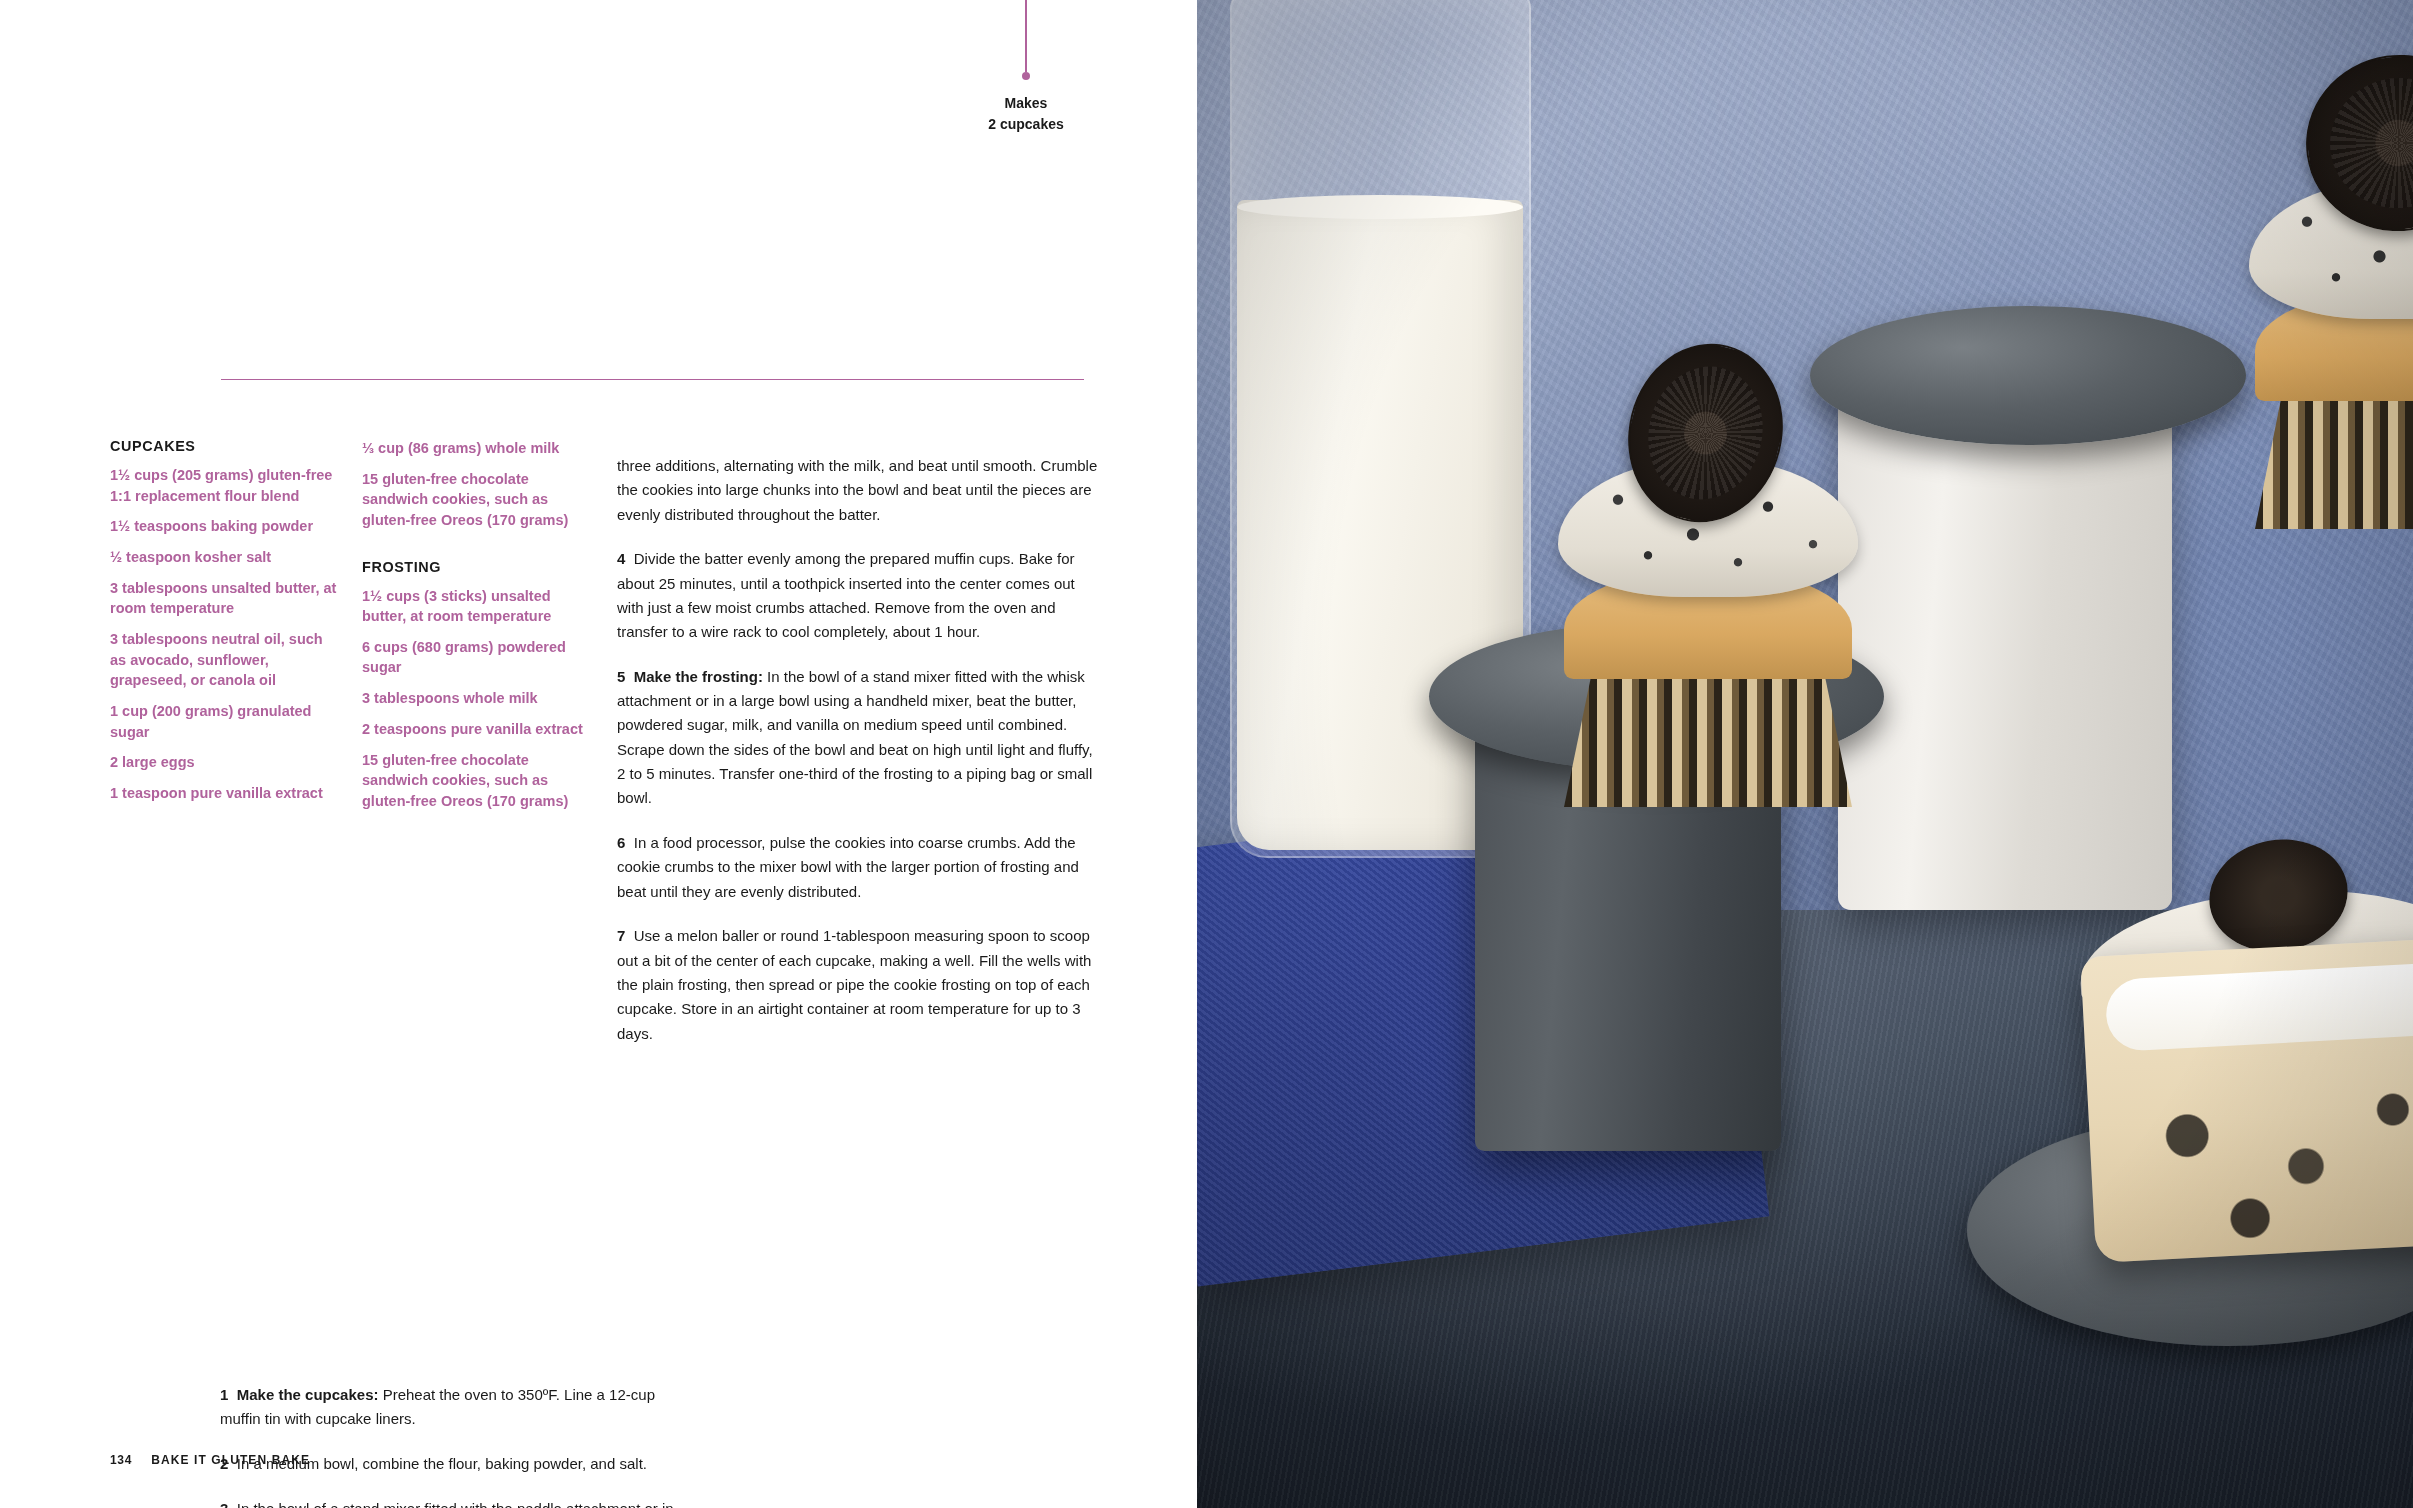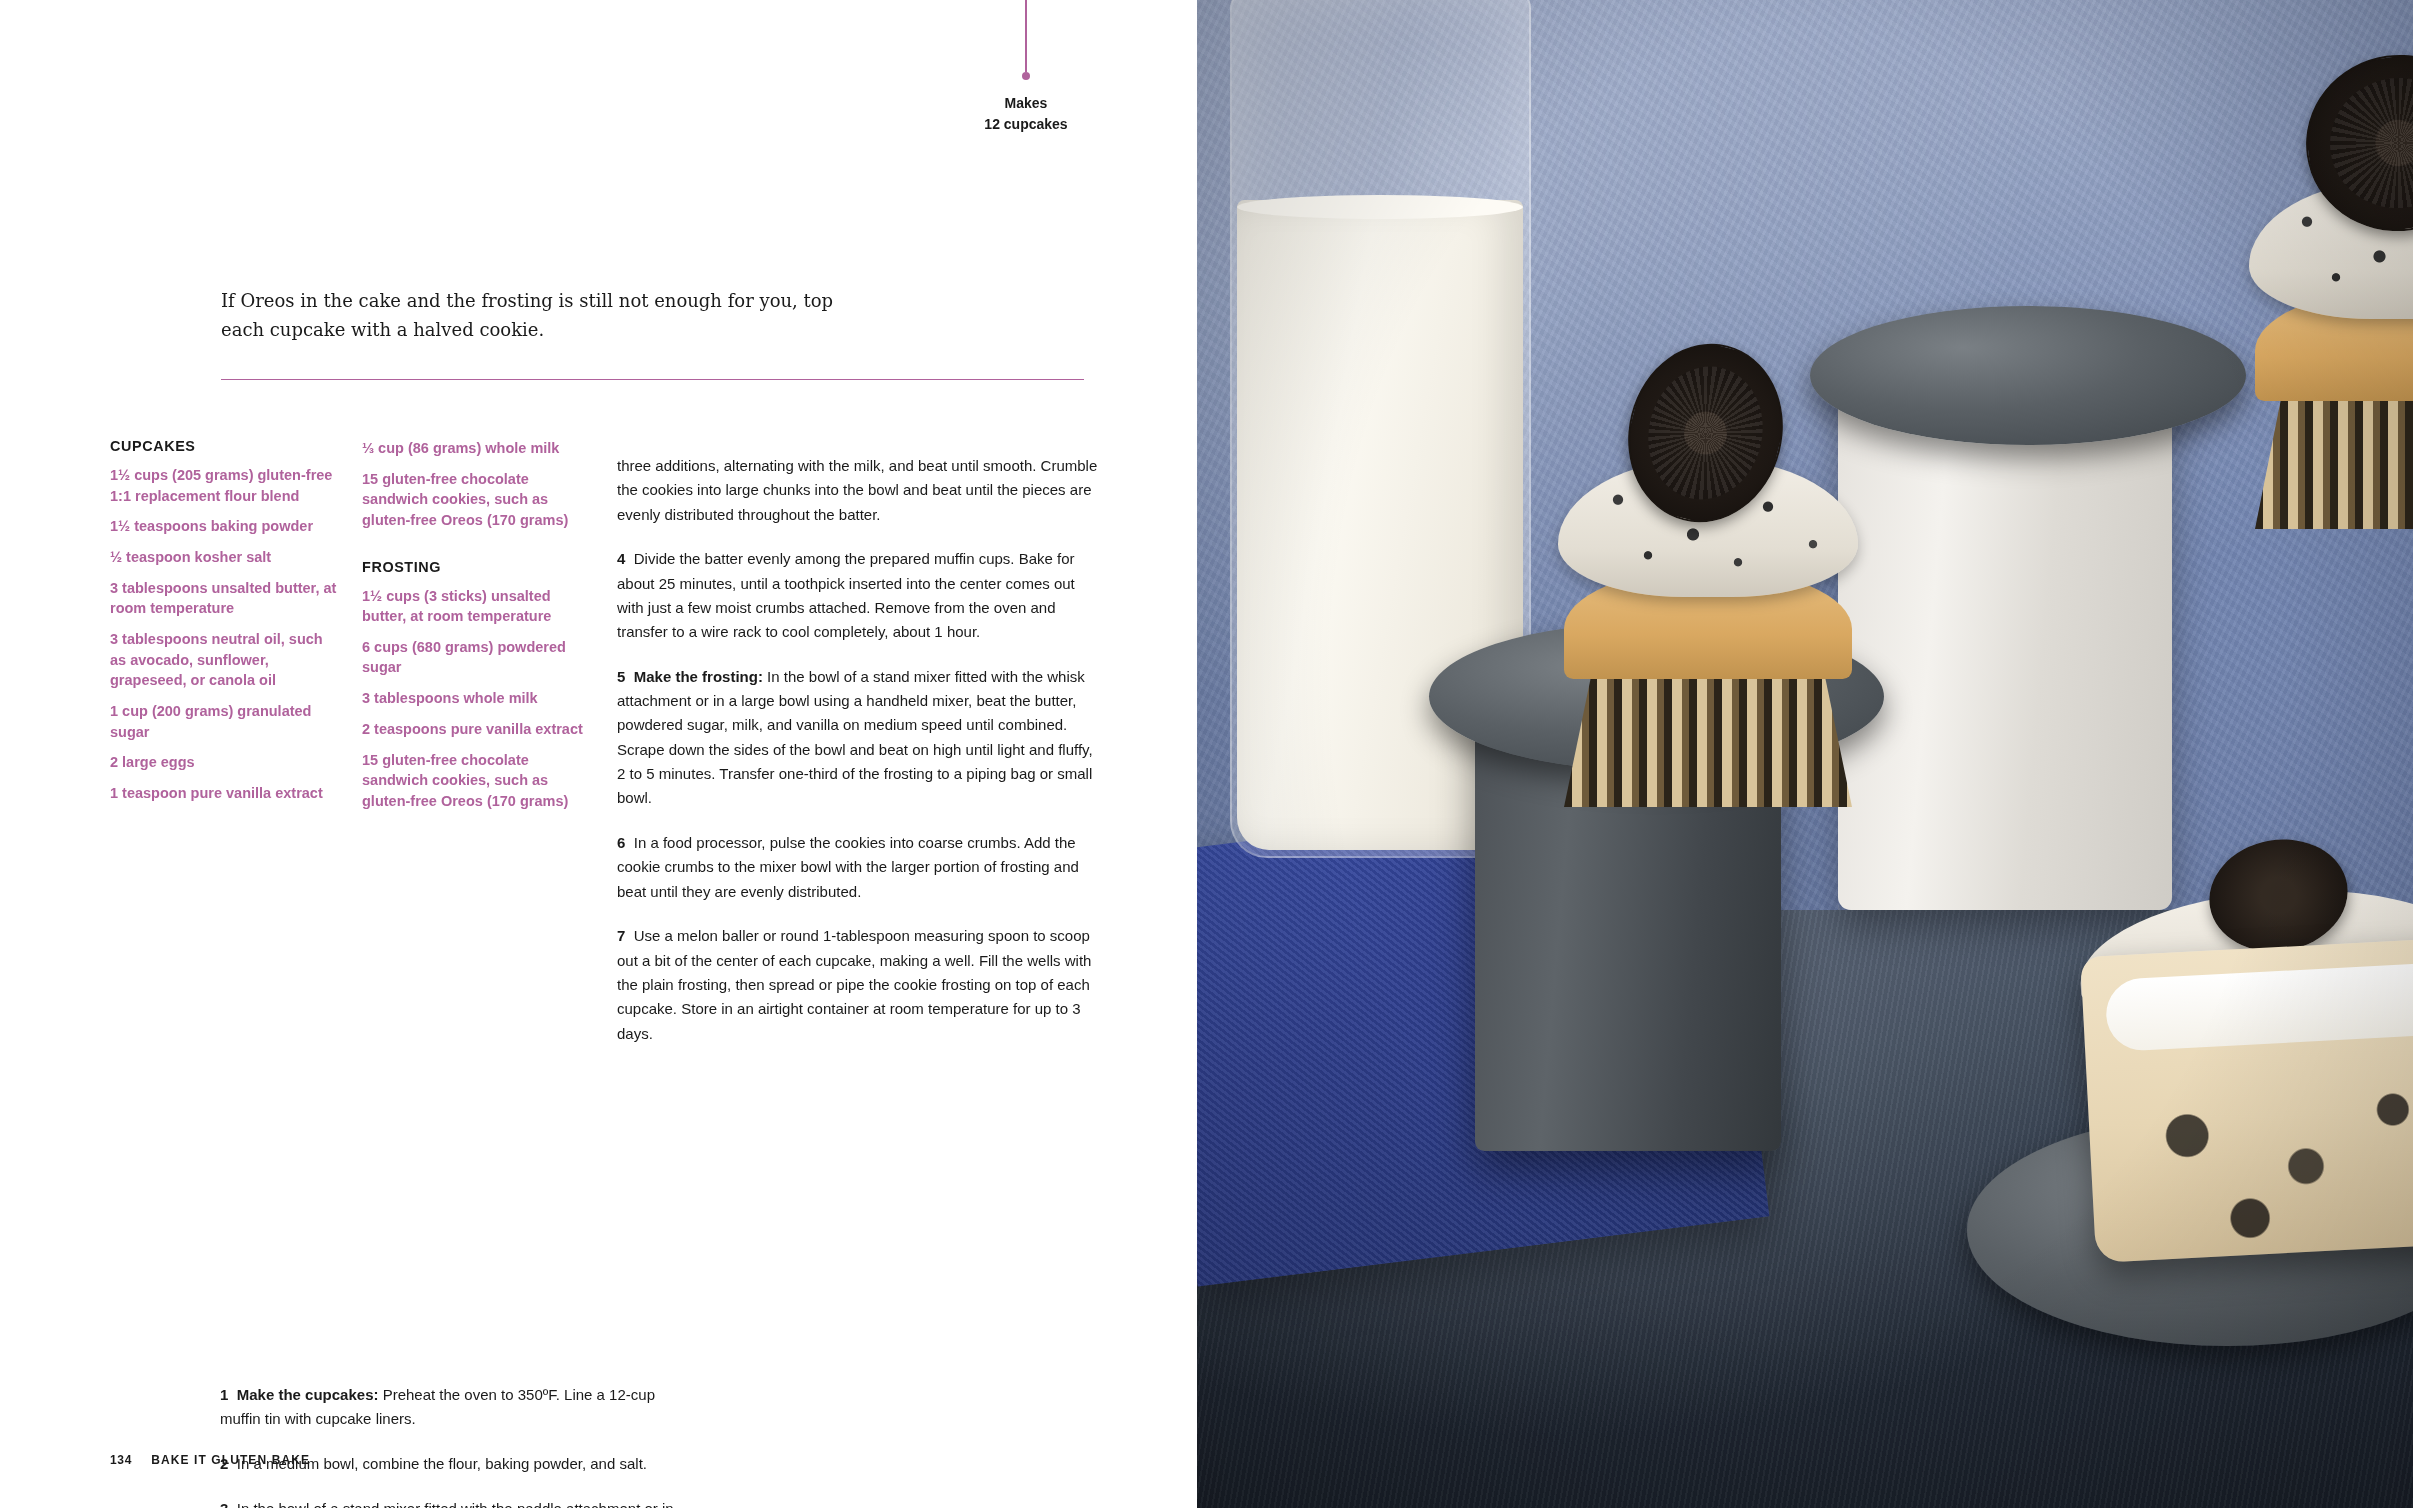--- a/index.html
+++ b/index.html
@@ -378,24 +378,23 @@
 
 <div class="page">
 
   <div class="left-page">
 
 
     <div class="makes-wrap">
       <div class="makes-line"></div>
       <div class="makes-dot"></div>
       <div class="makes-text">Makes</div>
-      <div class="makes-text">12 cupcakes</div>
-    </div>
-
-    <div class="headnote">If Oreos in the cake and the frosting is still not enough for you, top each cupcake with a halved cookie.</div>
+      <div class="makes-text">2 cupcakes</div>
+    </div>
+
     <div class="rule"></div>
 
     <div class="cols">
 
       <div class="col col-a">
         <div class="ing-head">CUPCAKES</div>
         <ul class="ing-list">
           <li>1½ cups (205 grams) gluten-free 1:1 replacement flour blend</li>
           <li>1½ teaspoons baking powder</li>
           <li>½ teaspoon kosher salt</li>

